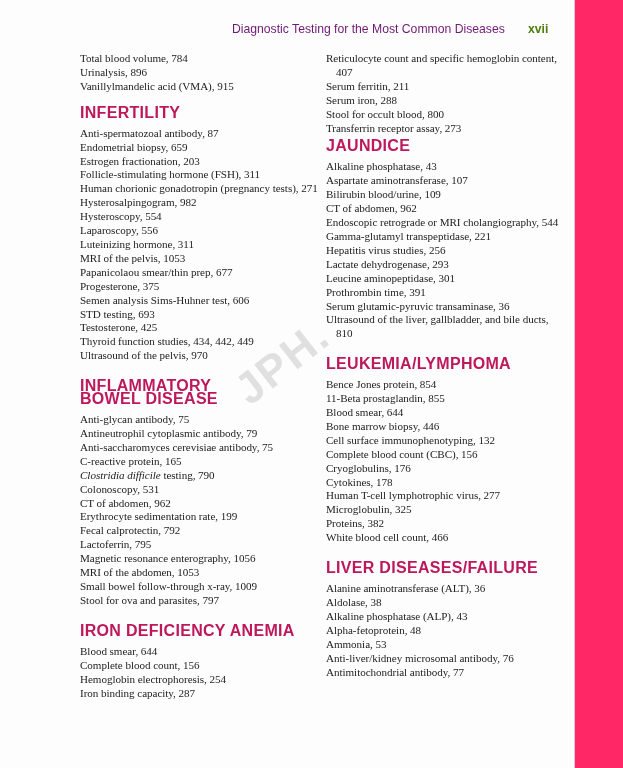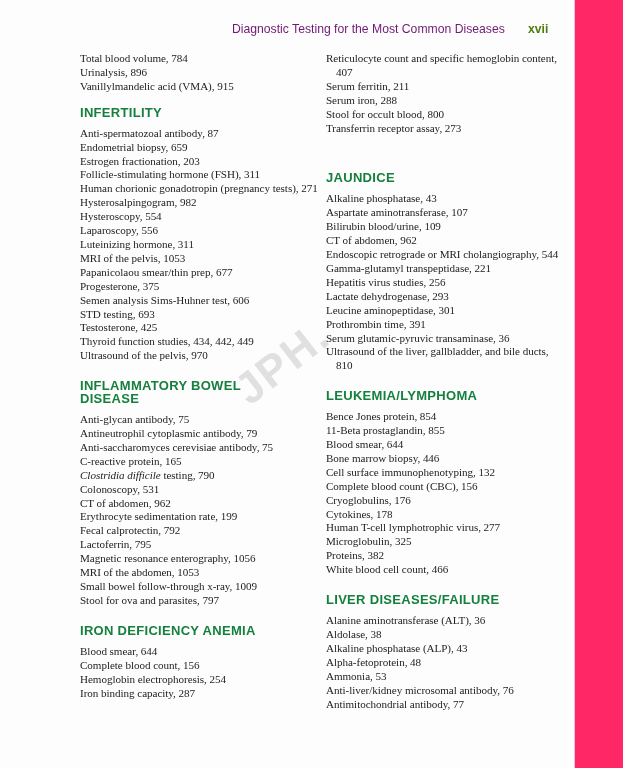--- a/index.html
+++ b/index.html
@@ -24,21 +24,21 @@
     .col { position: absolute; top: 52px; width: 240px; }
     .col.left { left: 80px; }
     .col.right { left: 326px; width: 235px; }
     .entry {
       font-size: 11.1px; line-height: 13.9px; letter-spacing: -0.05px;
       padding-left: 10px; text-indent: -10px;
     }
     .entry i { }
     .heading {
       font-family: "Liberation Sans", "DejaVu Sans", sans-serif;
-      font-weight: bold; color: #15803d; font-size: 13px; line-height: 13px;
+      font-weight: bold; color: #be185d; font-size: 16px; line-height: 13px;
       letter-spacing: 0.3px;
       margin-top: 16px; margin-bottom: 8px;
     }
     .section:first-child .heading { margin-top: 0; }
     .watermark {
       position: absolute; left: 225px; top: 375px;
       font-family: "Liberation Sans", "DejaVu Sans", sans-serif;
       font-weight: bold; font-size: 44px; color: rgba(150,150,150,0.28);
       transform: rotate(-38deg); transform-origin: left top;
       letter-spacing: 2px; white-space: nowrap;
@@ -113,21 +113,21 @@
 <div class="col right">
   <div>
     <div class="entry">Reticulocyte count and specific hemoglobin content, 407</div>
     <div class="entry">Serum ferritin, 211</div>
     <div class="entry">Serum iron, 288</div>
     <div class="entry">Stool for occult blood, 800</div>
     <div class="entry">Transferrin receptor assay, 273</div>
   </div>
 
   <div class="section">
-    <div class="heading" style="margin-top:36px">JAUNDICE</div>
+    <div class="heading" style="margin-top:4px">JAUNDICE</div>
     <div class="entry">Alkaline phosphatase, 43</div>
     <div class="entry">Aspartate aminotransferase, 107</div>
     <div class="entry">Bilirubin blood/urine, 109</div>
     <div class="entry">CT of abdomen, 962</div>
     <div class="entry">Endoscopic retrograde or MRI cholangiography, 544</div>
     <div class="entry">Gamma-glutamyl transpeptidase, 221</div>
     <div class="entry">Hepatitis virus studies, 256</div>
     <div class="entry">Lactate dehydrogenase, 293</div>
     <div class="entry">Leucine aminopeptidase, 301</div>
     <div class="entry">Prothrombin time, 391</div>

